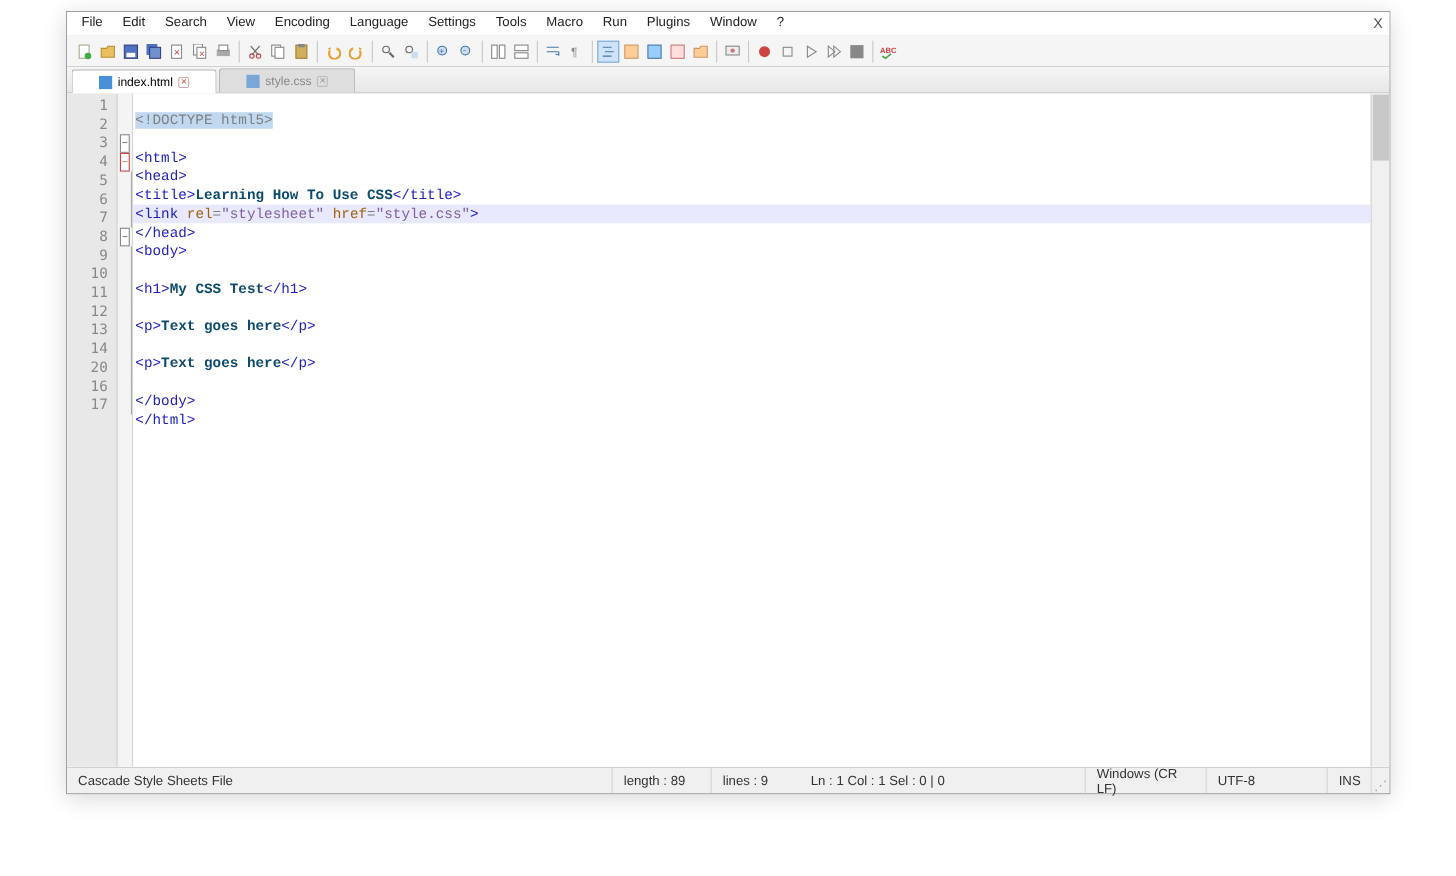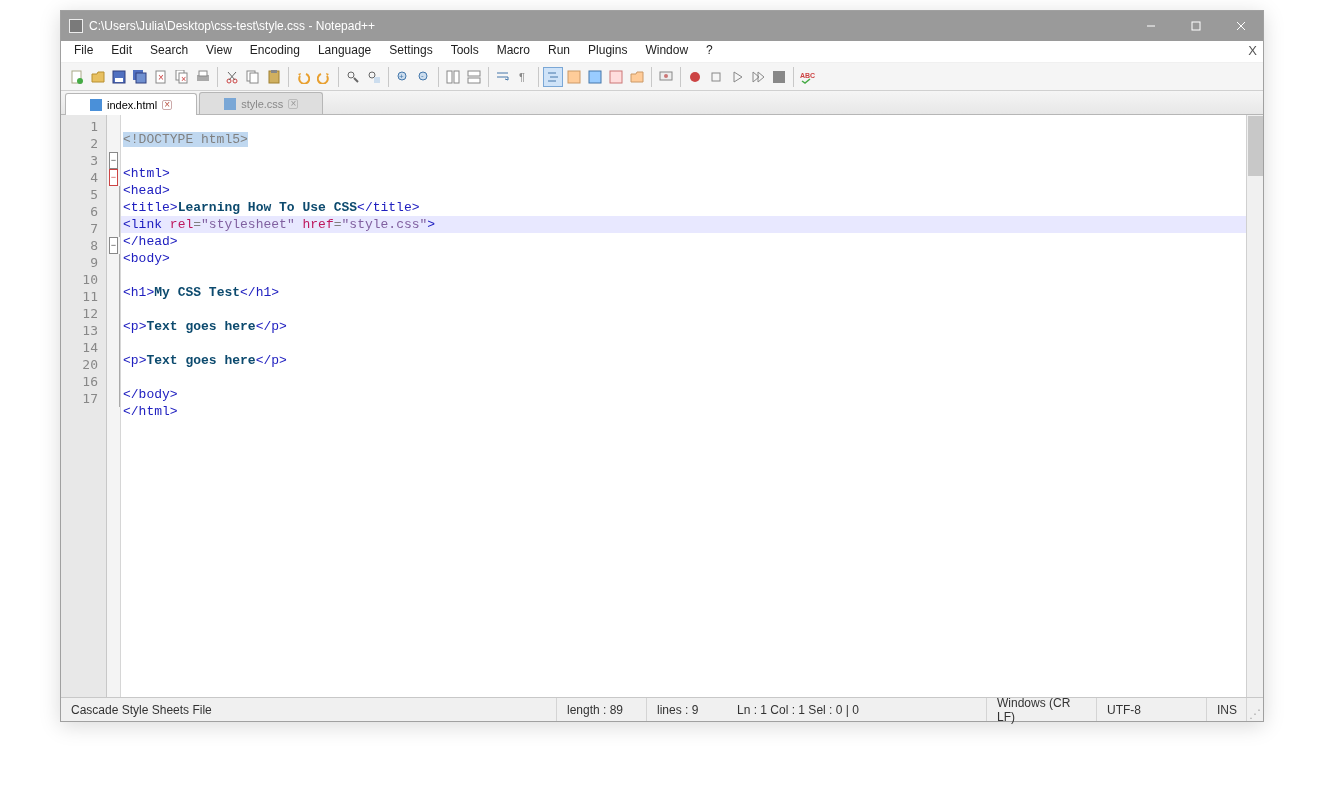--- a/index.html
+++ b/index.html
@@ -33,59 +33,37 @@
 .fold{width:14px;background:#f4f4f4;border-right:1px solid #d6d6d6;padding-top:3px}
 .fold div{height:17px;display:flex;align-items:center;justify-content:center;position:relative}
 .fb{width:9px;height:9px;border:1px solid #888;background:#fff;font-size:9px;line-height:7px;text-align:center;color:#444}
 .fb.red{border-color:#c44;color:#c44}
 .fv{width:1px;height:17px;background:#aaa;position:absolute;left:6px}
 .code{flex:1;font-family:Consolas,"Courier New",monospace;font-size:13px;padding-top:16px;overflow:hidden}
 .line{height:17px;line-height:17px;padding-left:2px;white-space:pre}
 .line.hl{background:#e8e8ff}
 .sel{background:#c0d8f0}
 .t-tag{color:#2020c0}
-.t-attr{color:#be185d}
+.t-attr{color:#a16207}
 .t-str{color:#8060a0}
 .t-text{color:#0c4a6e;font-weight:bold}
 .t-punct{color:#808080}
 .vscroll{width:17px;background:#f0f0f0;border-left:1px solid #d0d0d0}
 .vthumb{width:15px;height:60px;background:#c8c8c8;margin:1px auto}
 .statusbar{height:24px;background:#f0f0f0;border-top:1px solid #c8c8c8;display:flex;align-items:flex-end;font-size:12px;color:#333}
 .sb-cell{padding:0 10px;border-right:1px solid #d4d4d4;height:100%;display:flex;align-items:center}
 .sb-grow{flex:1}
 .resize-grip{width:16px;text-align:center;color:#aaa}
 </style>
 </head>
 <body>
 
 <div class="window">
 <div class="app">
 
- <div class="titlebar">
-  <div class="icon"></div>
-  <div class="title-text">C:\Users\Julia\Desktop\css-test\style.css - Notepad++</div>
-  <div class="win-controls">
-   <div class="win-btn">
-            <svg viewBox="0 0 10 10">
-              <line x1="1" y1="5" x2="9" y2="5" stroke="#fff" stroke-width="1"></line>
-            </svg>
-          </div>
-   <div class="win-btn">
-            <svg viewBox="0 0 10 10">
-              <rect x="1" y="1" width="8" height="8" fill="none" stroke="#fff" stroke-width="1"></rect>
-            </svg>
-          </div>
-   <div class="win-btn">
-            <svg viewBox="0 0 10 10">
-              <line x1="1" y1="1" x2="9" y2="9" stroke="#fff"></line>
-              <line x1="9" y1="1" x2="1" y2="9" stroke="#fff"></line>
-            </svg>
-          </div>
-  </div>
- </div>
 
  <div class="menubar">
   <span class="menu-item">File</span>
   <span class="menu-item">Edit</span>
   <span class="menu-item">Search</span>
   <span class="menu-item">View</span>
   <span class="menu-item">Encoding</span>
   <span class="menu-item">Language</span>
   <span class="menu-item">Settings</span>
   <span class="menu-item">Tools</span>

